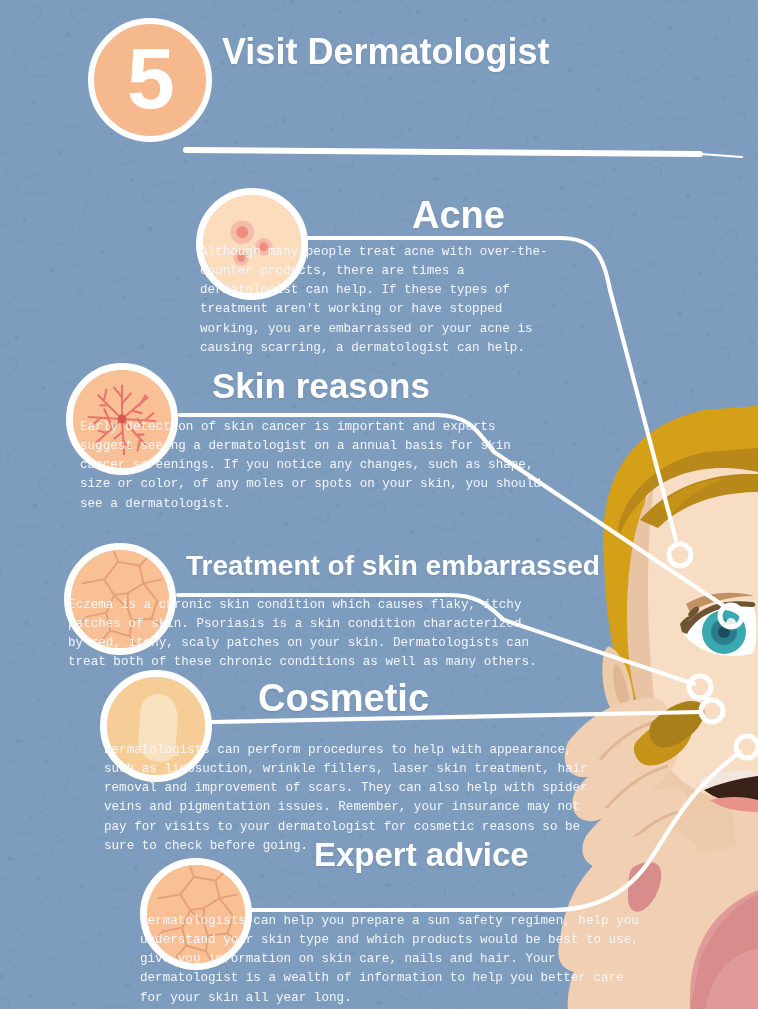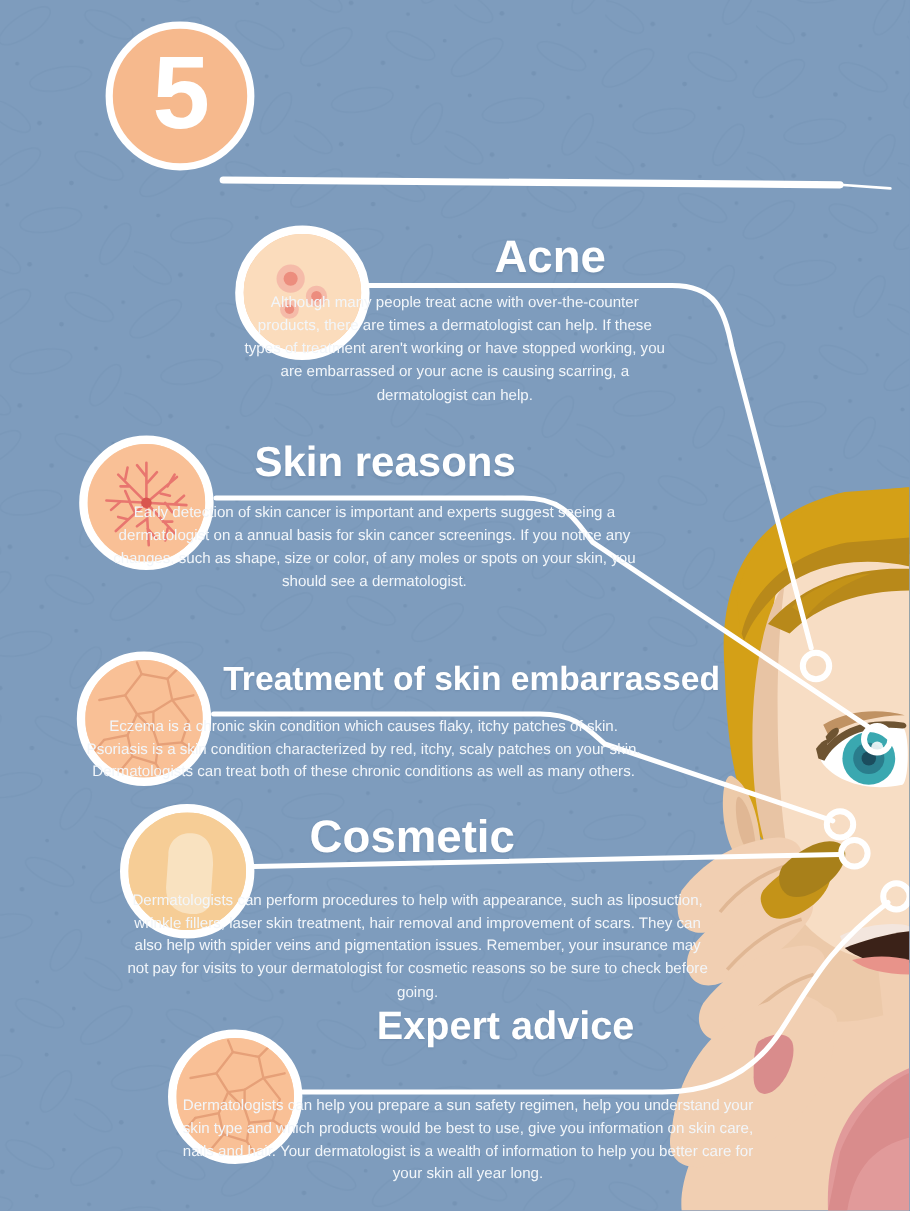--- a/index.html
+++ b/index.html
@@ -63,22 +63,22 @@
     font-size:33px;
     line-height:1;
     white-space:nowrap;
     text-shadow:0 1px 2px rgba(60,85,115,.2);
   }
   .sec-body{
     position:absolute;
     color:#f2f6fa;
     font-size:12.6px;
     line-height:1.52;
-    text-align:center;
-    font-family:Liberation Sans, sans-serif;
+    text-align:left;
+    font-family:Liberation Mono, monospace;
   }
   .icon-circle{
     position:absolute;
     border-radius:50%;
     border:7px solid #ffffff;
     box-sizing:border-box;
     overflow:hidden;
     background:#f8cda6;
   }
   .icon-circle svg{display:block;width:100%;height:100%;}
@@ -188,20 +188,21 @@
       <circle cx="712" cy="711" r="11"></circle>
       <circle cx="747" cy="747" r="11"></circle>
     </g>
   </svg>
 
   <div class="header">
     <div class="num-badge">
       <span>5</span>
     </div>
     <div class="head-lines">
+      <div>Visit Dermatologist</div>
     </div>
   </div>
 
   <div class="section">
     <div class="icon-circle" style="left:196px;top:188px;width:112px;height:112px;">
       <svg viewBox="0 0 100 100">
         <rect width="100" height="100" fill="#fbdcbc"></rect>
         <circle cx="40" cy="38" r="12" fill="#f3b0a3" opacity=".75"></circle>
         <circle cx="40" cy="38" r="6" fill="#ec8d7e"></circle>
         <circle cx="62" cy="53" r="9" fill="#f3b0a3" opacity=".75"></circle>

